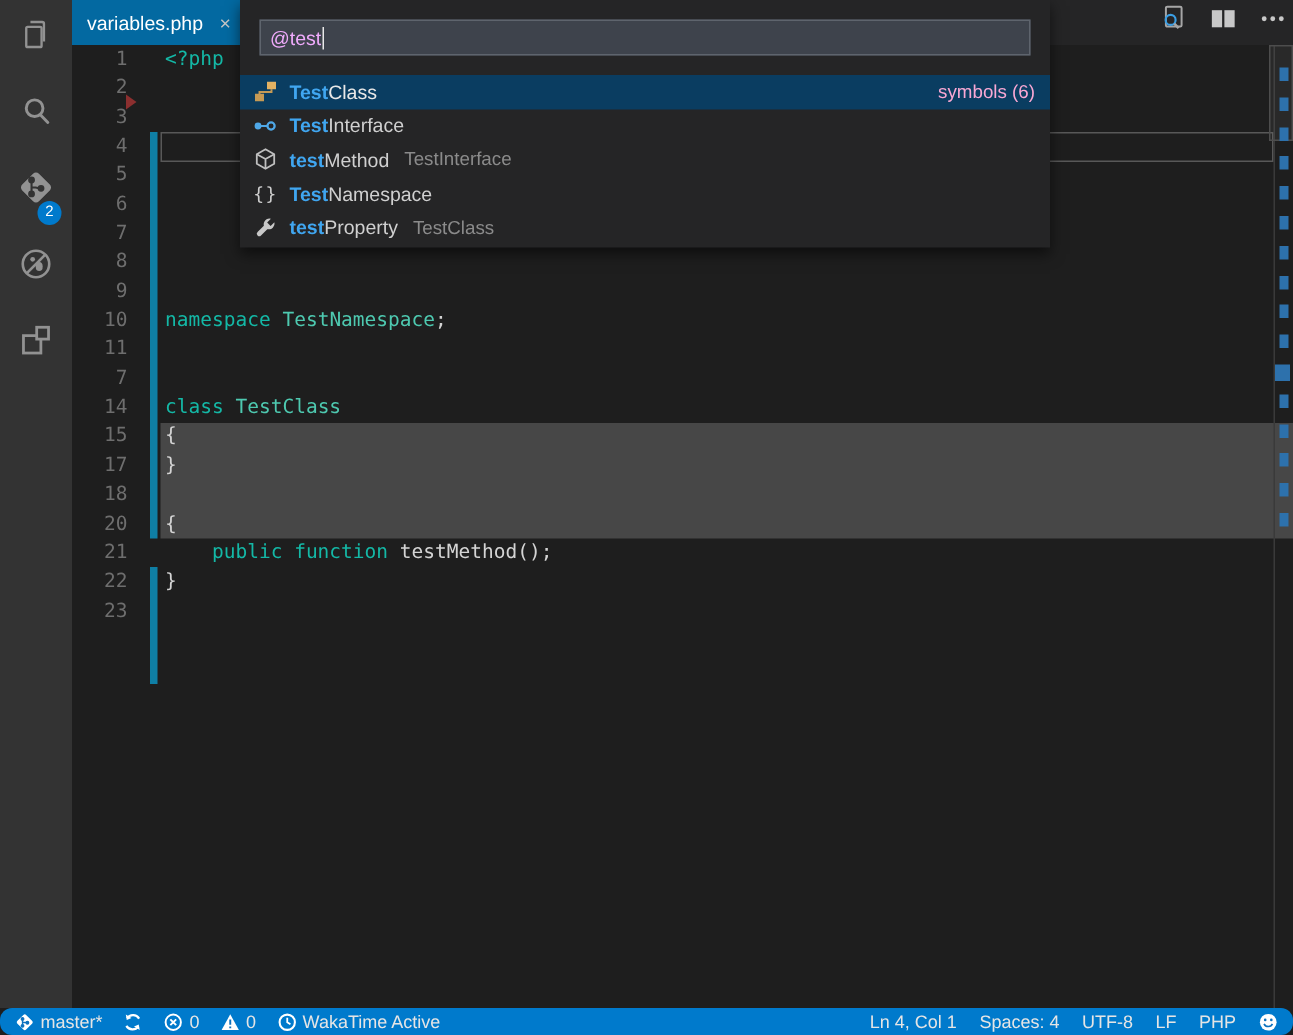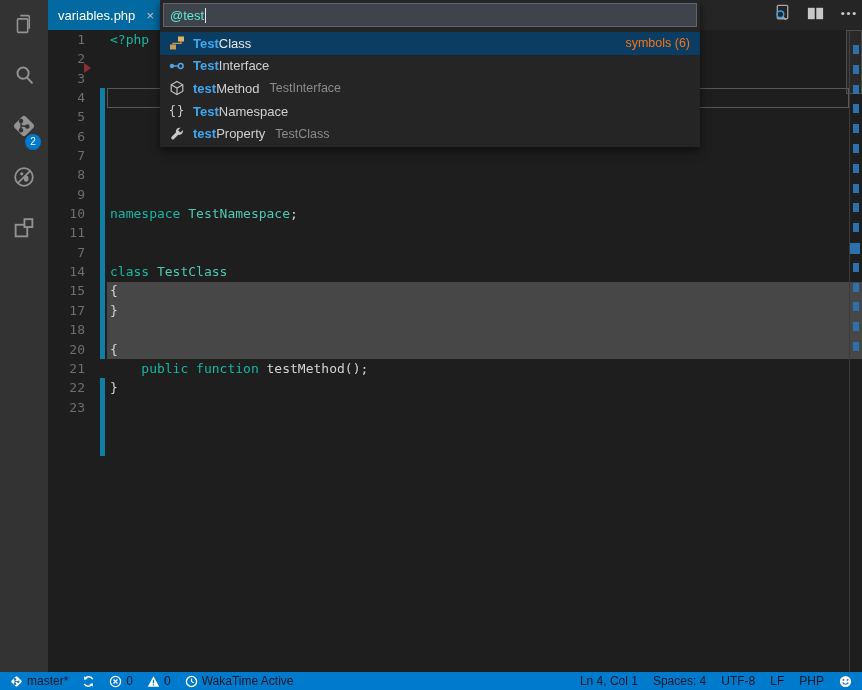--- a/index.html
+++ b/index.html
@@ -37,35 +37,35 @@
   .ln { flex:none; width:37px; text-align:right; color:#6E6E6E; }
   .ltext { margin-left:25px; color:#D4D4D4; }
   
   .ruler { position:absolute; right:0; top:0; bottom:0; width:13px; border-left:1px solid #3A3A3A; z-index:2; }
   .rmark { position:absolute; left:3px; width:6px; height:9px; background:#2D71AC; }
   .rmark.wide { left:0; width:10px; height:11px; }
   .slider { position:absolute; right:0; top:0; width:16px; height:64px; border:1px solid #4D4D4D; background:rgba(121,121,121,0.12); }
   
   .quick-open { position:absolute; left:160px; top:0; width:540px; background:#252526; z-index:10;
                 box-shadow:0 4px 9px rgba(0,0,0,0.55); padding-bottom:2px; }
-  .qo-input { margin:3px; height:24px; background:#3E434C; border:1px solid #5E646D; color:#5eead4;
+  .qo-input { margin:13px; height:24px; background:#3E434C; border:1px solid #5E646D; color:#f0abfc;
               font-size:13px; display:flex; align-items:center; padding:0 6px; cursor:text; }
   .qo-caret { display:inline-block; width:1px; height:15px; background:#E8E8E8; margin-left:1px; }
   .qo-list { margin-top:5px; }
   .qo-row { height:22.6px; display:flex; align-items:center; padding:0 10px 0 9px; font-size:13px; color:#D0D0D0; cursor:pointer; }
   .qo-row.selected { background:#0A3D61; color:#E8E8E8; }
   .qo-icon { flex:none; width:16px; height:16px; margin-right:8px; display:flex; align-items:center; justify-content:center; }
   .ns-glyph { font-family:"DejaVu Sans Mono", monospace; font-size:12px; color:#CDCDCD; letter-spacing:1px; }
   .qo-label { white-space:pre; }
   .match { font-weight:bold; }
   .desc { margin-left:10px; font-size:12.5px; color:#8B8B8B; }
-  .group { margin-left:auto; font-size:12.5px; color:#f97316; }
-  
-  .status-bar { position:absolute; left:0; right:0; bottom:0; height:18px; background:#007ACC; color:#0f172a;
-                display:flex; align-items:center; font-size:12px; padding:0 10px; z-index:20; }
+  .group { margin-left:auto; font-size:12.5px; color:#f9a8d4; }
+  
+  .status-bar { position:absolute; left:0; right:0; bottom:0; height:18px; background:#007ACC; color:#e5e5e5;
+                display:flex; align-items:center; font-size:12px; padding:0 10px; z-index:20;border-radius:8px; }
   .sb-left { display:flex; align-items:center; gap:14px; }
   .sb-right { display:flex; align-items:center; gap:15px; margin-left:auto;text-align:right; }
   .sb-item { display:flex; align-items:center; gap:4px; white-space:nowrap; cursor:pointer; }
   .sb-item svg { display:block; }
 </style>
 <style>.tk-kw{color:#14b8a6} .tk-type{color:#4EC9B0} .tk-var{color:#9CDCFE} .tk-num{color:#B5CEA8} .tk-pln{color:#D4D4D4} .match{color:#40A6F0}</style></head>
 <body>
 
 <div class="activity-bar" id="activity-bar">
     <div class="ab-item">

